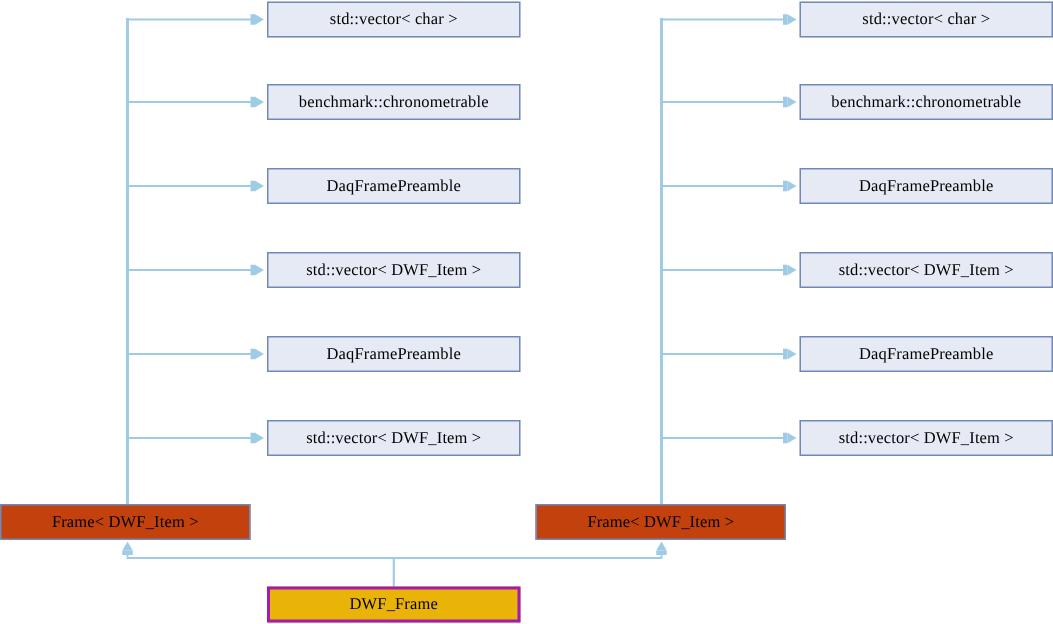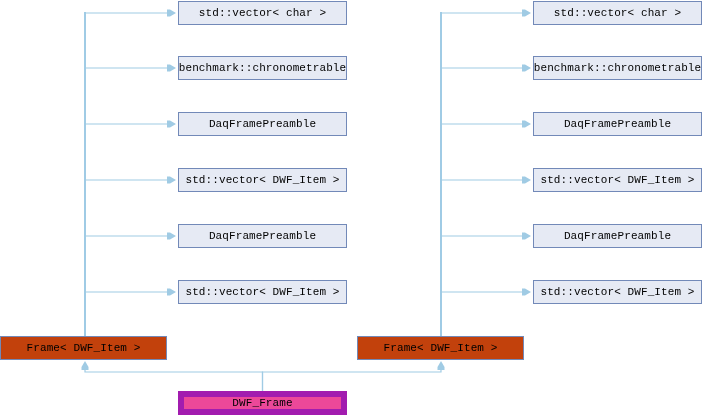--- a/index.html
+++ b/index.html
@@ -1,20 +1,20 @@
 <!DOCTYPE html>
 <html><head>
 <meta charset="utf-8">
 <style>
   html,body{margin:0;padding:0;background:#ffffff;}
   #canvas{
     position:relative;
     width:702px;height:416px;
     background:#ffffff;
-    font-family:Liberation Mono, monospace;
+    font-family:Liberation Serif, serif;
     overflow:hidden;
   }
   svg.edges{position:absolute;left:0;top:0;width:702px;height:416px;}
   .node{
     position:absolute;
     box-sizing:border-box;
     display:flex;align-items:center;justify-content:center;
     font-size:11px;
     line-height:12px;
     color:#000000;
@@ -23,22 +23,22 @@
   }
   .node.usage{
     background:#e6eaf4;
     border:1px solid #7289b8;
   }
   .node.base{
     background:#c2410c;
     border:1px solid #7289b8;
   }
   .node.current{
-    background:#ec4899;
-    border:6px solid #a21caf;
+    background:#eab308;
+    border:2px solid #a21caf;
   }
   .node span{pointer-events:none;}
 </style>
 </head>
 <body>
 
 <div id="canvas">
 
   <svg class="edges" viewBox="0 0 702 416" xmlns="http://www.w3.org/2000/svg">
     <g id="edge-layer" fill="none" stroke="#a0cbe4" stroke-width="1.2">

